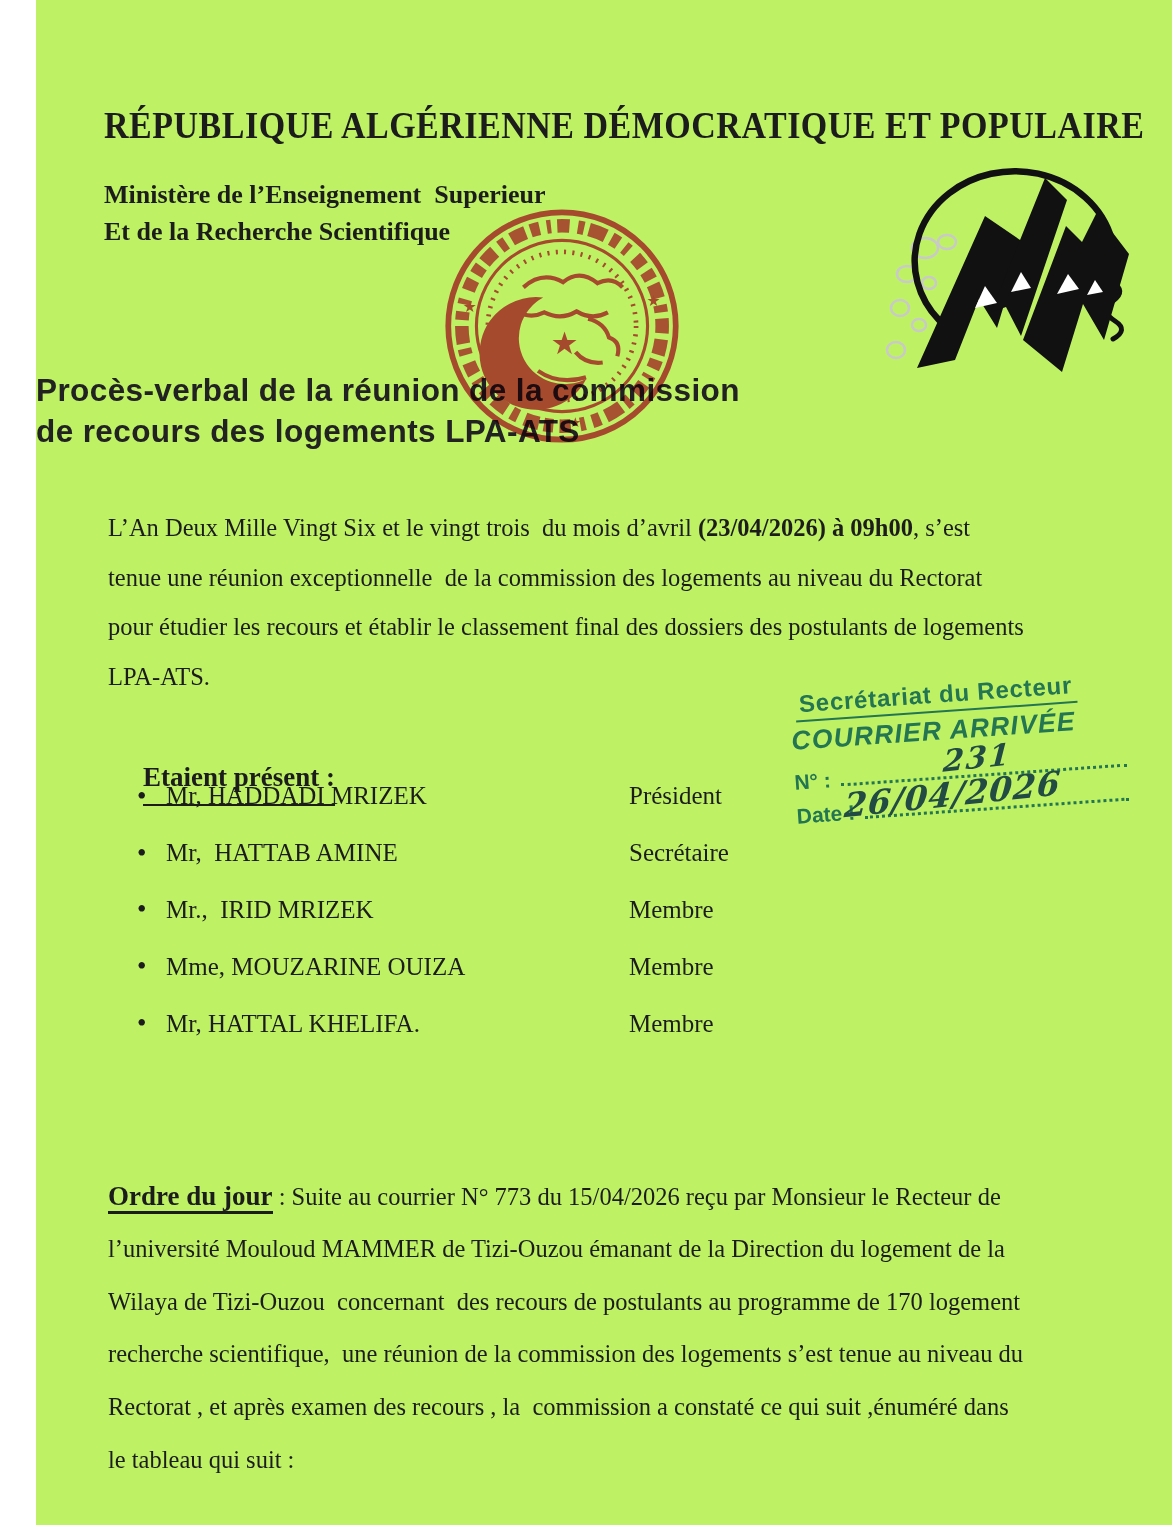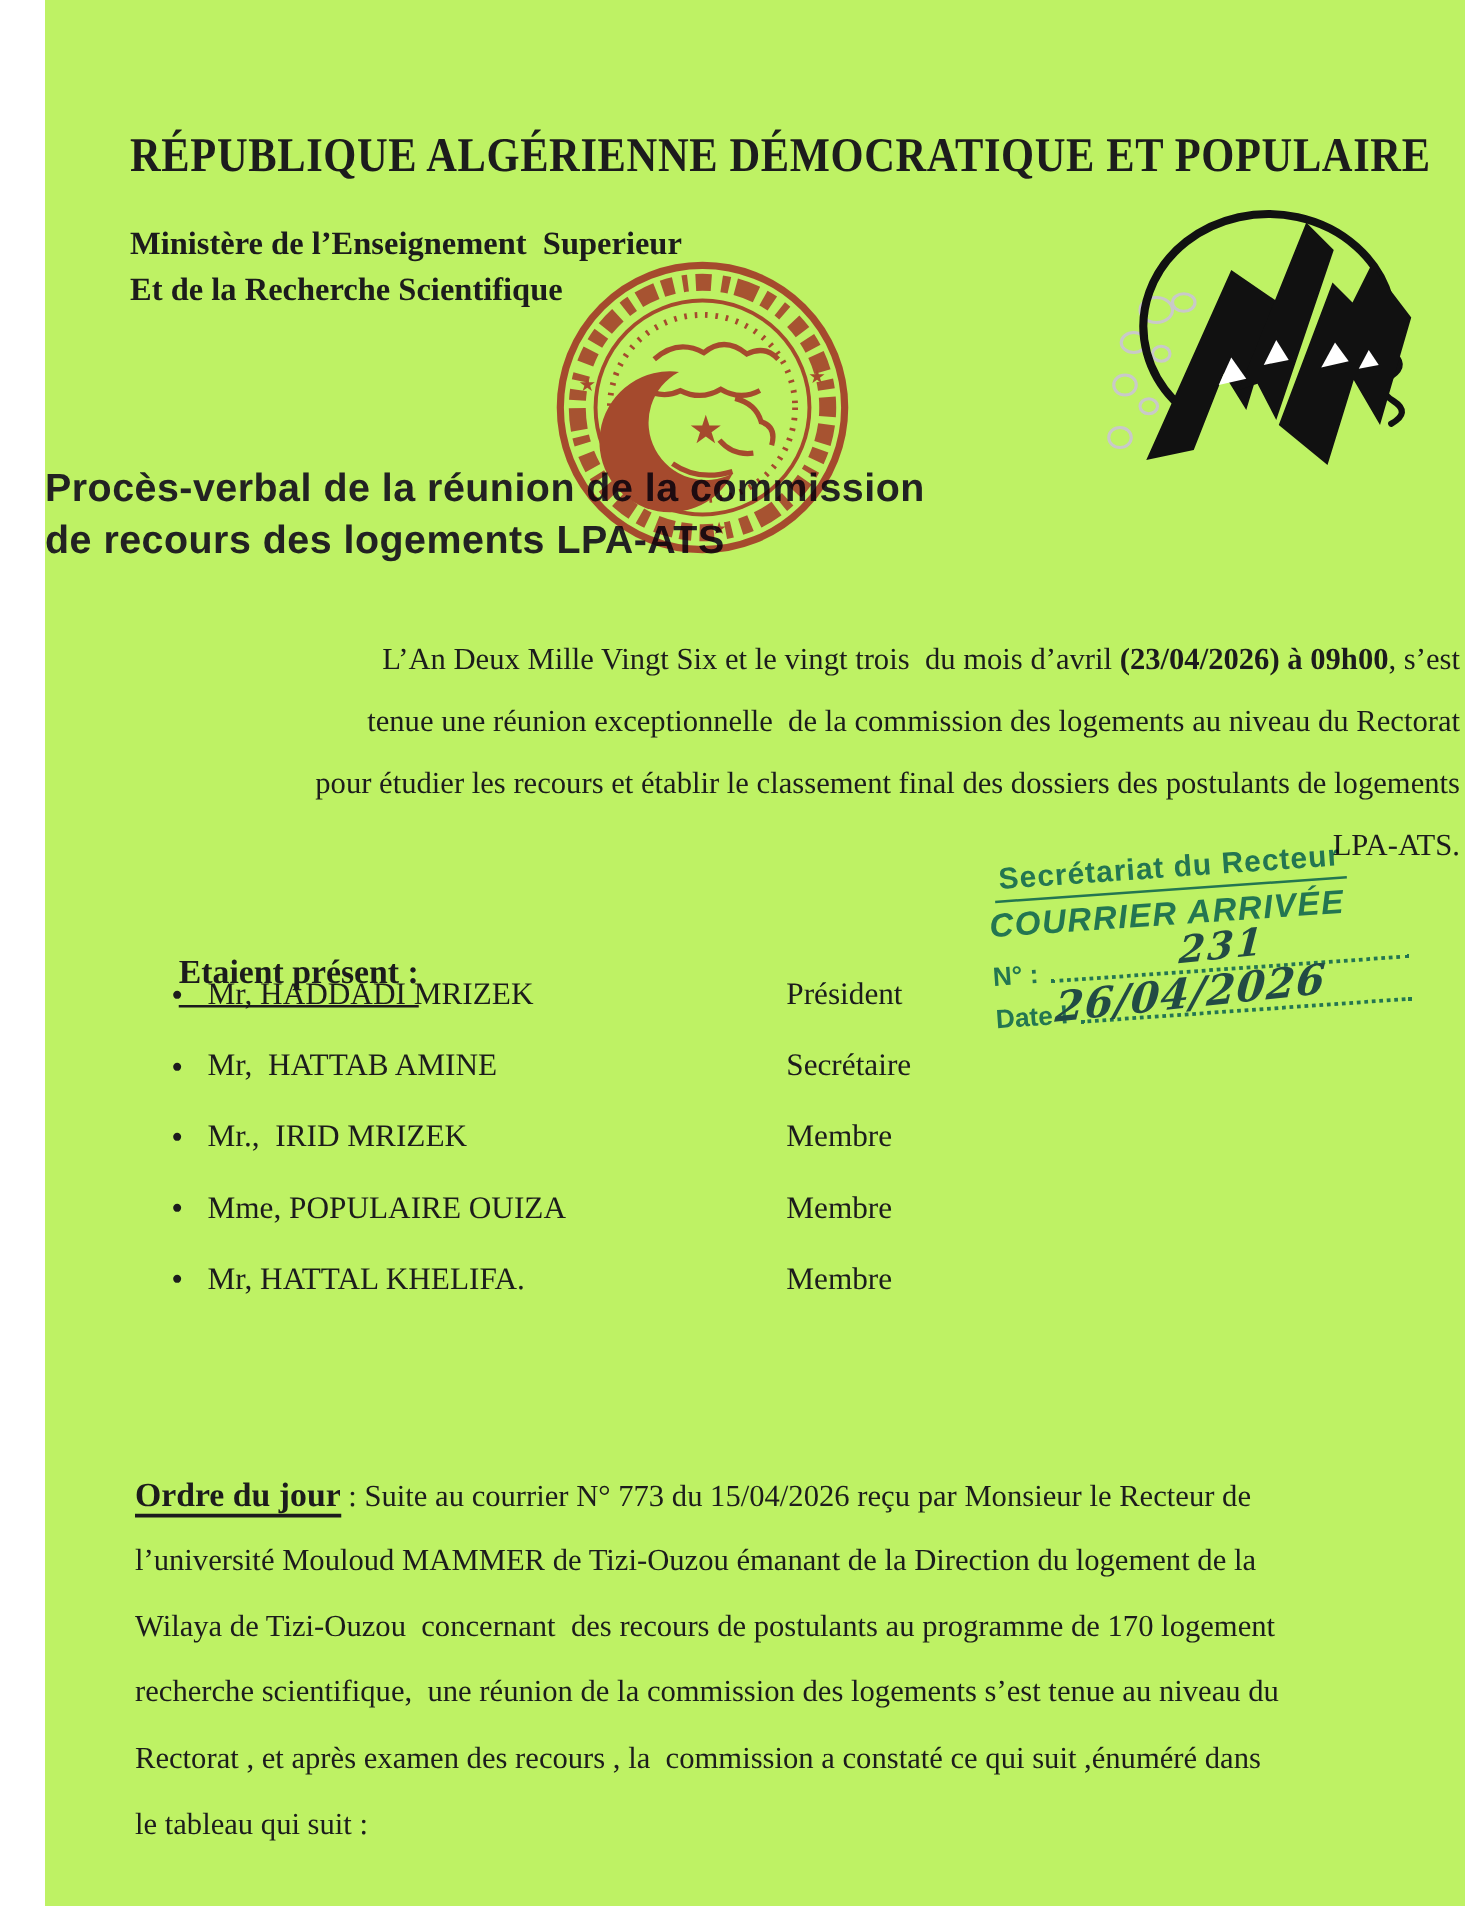--- a/index.html
+++ b/index.html
@@ -32,21 +32,21 @@
   
   .red-stamp{
     left:406px;top:206px;width:240px;height:240px;z-index:4;
     mix-blend-mode:multiply;opacity:0.88;
   }
 
   
   .uni-logo{left:833px;top:152px;width:290px;height:235px;}
 
   
-  .intro{left:72px;top:503px;width:1060px;font-size:24.5px;text-align:right;}
+  .intro{left:72px;top:503px;width:1060px;font-size:24.5px;}
   .intro .pline{height:49.5px;line-height:49.5px;white-space:pre;}
   .b{font-weight:bold;}
 
   .present-heading{
     left:80px;top:731px;font-size:27px;font-weight:bold;white-space:pre;
   }
   .present-heading span{border-bottom:2.5px solid #1c1c1c;padding-bottom:12px;}
 
   .members{left:85px;top:768px;width:900px;font-size:25px;}
   .member-row{position:relative;height:56.8px;display:flex;align-items:center;}
@@ -183,21 +183,21 @@
       <span class="member-name">Mr,  HATTAB AMINE</span>
       <span class="member-role">Secrétaire</span>
     </div>
     <div class="member-row">
       <span class="bullet">•</span>
       <span class="member-name">Mr.,  IRID MRIZEK</span>
       <span class="member-role">Membre</span>
     </div>
     <div class="member-row">
       <span class="bullet">•</span>
-      <span class="member-name">Mme, POPULAIRE OUIZA</span>
+      <span class="member-name">Mme, MOUZARINE OUIZA</span>
       <span class="member-role">Membre</span>
     </div>
     <div class="member-row">
       <span class="bullet">•</span>
       <span class="member-name">Mr, HATTAL KHELIFA.</span>
       <span class="member-role">Membre</span>
     </div>
   </div>
 
   <div class="abs arrival-stamp">

